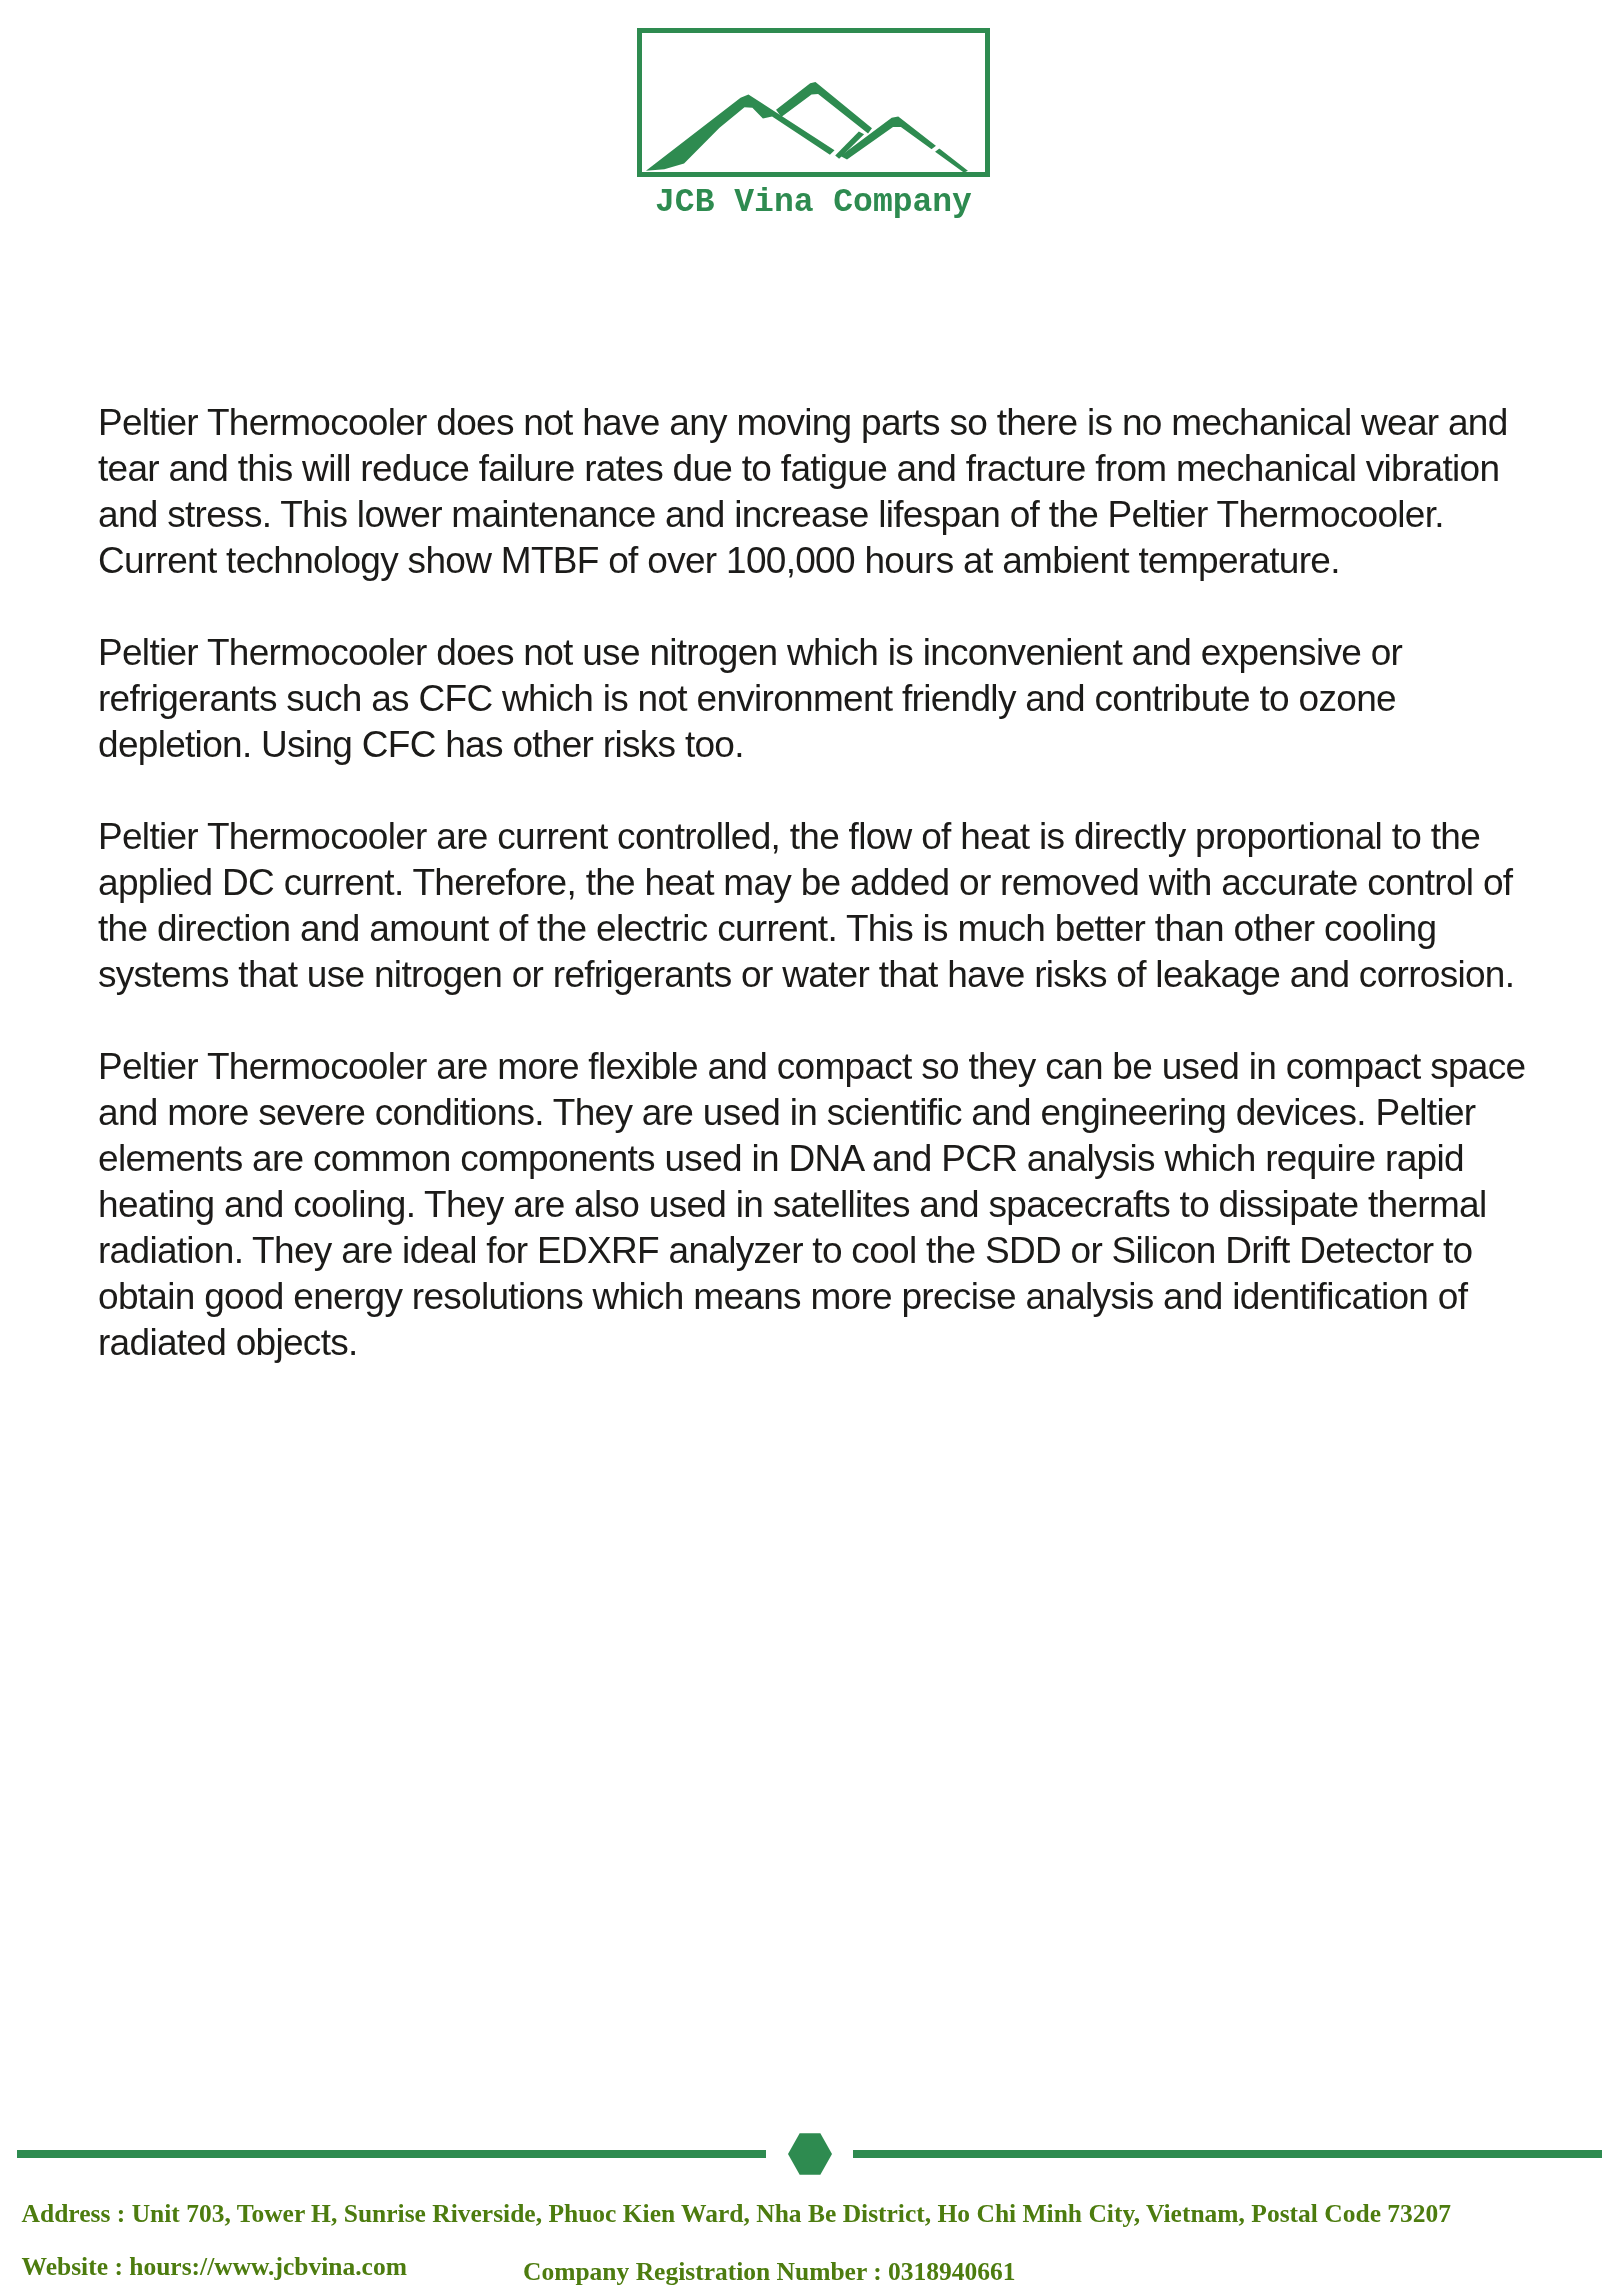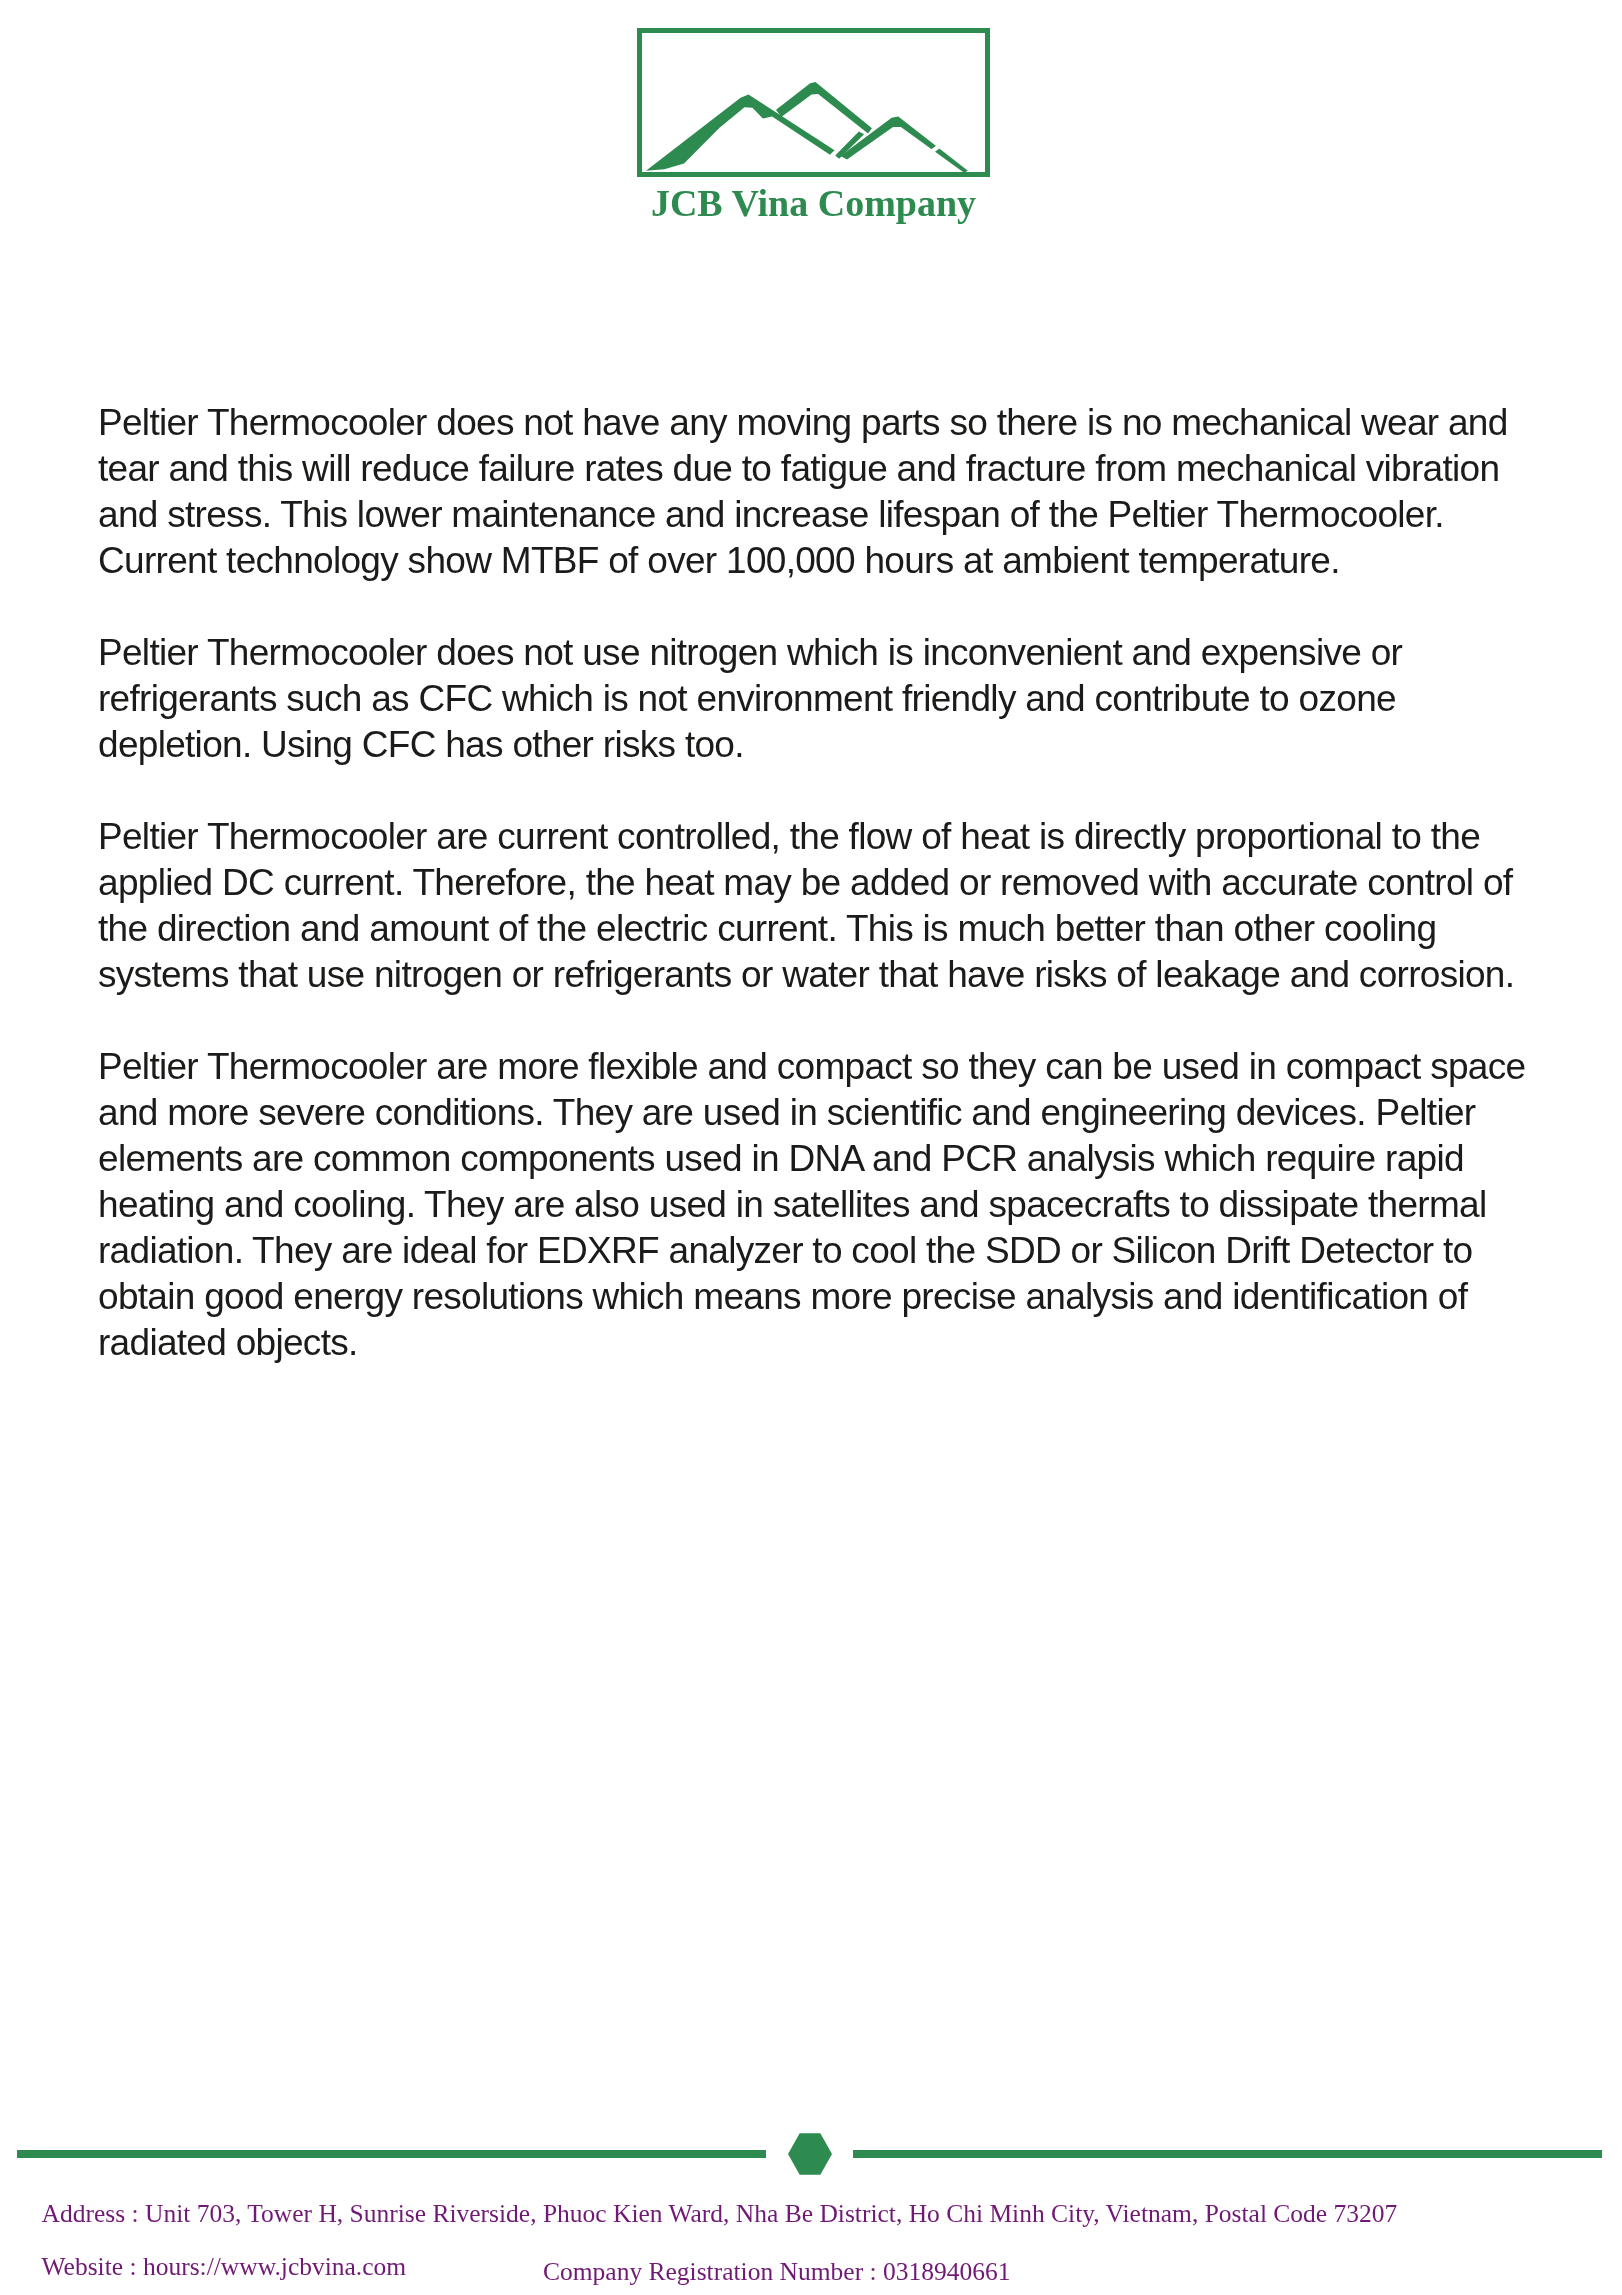--- a/index.html
+++ b/index.html
@@ -19,23 +19,23 @@
     border:5.9px solid #2e8b50;
     box-sizing:border-box;
     background:#fff;
   }
   .logo-box svg{display:block;width:100%;height:100%;}
   .logo-title{
     position:absolute;
     left:637px;top:184px;
     width:353px;
     text-align:center;
-    font-family:Liberation Serif, serif;
+    font-family:Liberation Mono, monospace;
     font-weight:bold;
-    font-size:38px;
+    font-size:33px;
     line-height:38px;
     color:#2e8b50;
     white-space:nowrap;
   }
   
   .content{
     position:absolute;
     left:98px;top:400px;
     width:1446px;
     font-size:37px;
@@ -52,26 +52,25 @@
     height:42px;
     display:flex;
     align-items:center;
   }
   .divider .bar{flex:1 1 auto;height:7.9px;background:#2e8b50;}
   .divider .hex{flex:0 0 auto;width:44px;height:42px;margin:0 21.6px;}
   
   .footer-line{
     position:absolute;
     font-family:"Liberation Serif", serif;
-    font-weight:normal;
+    font-weight:bold;
     font-size:25.5px;
     line-height:29px;
-    color:#701a75;
+    color:#4d7c0f;
     white-space:nowrap;
-    margin-left:20px;
   }
   .footer-address{left:21.6px;top:2199px;}
   .footer-website{left:21.6px;top:2252px;}
   .footer-reg{left:523px;top:2257px;}
 </style>
 </head>
 <body>
 
 <div class="page">
 

